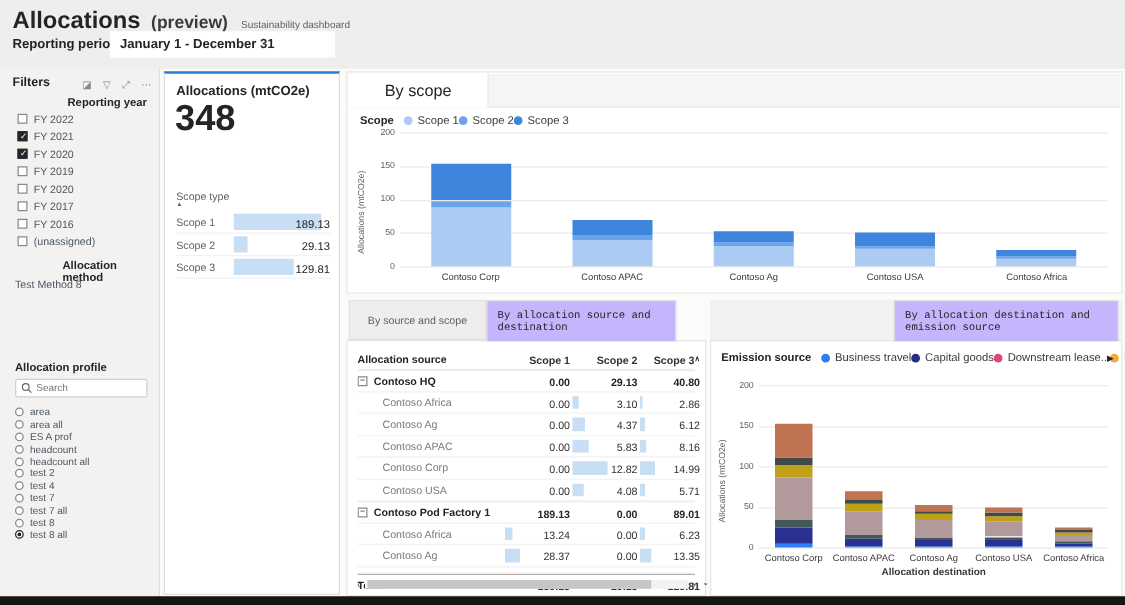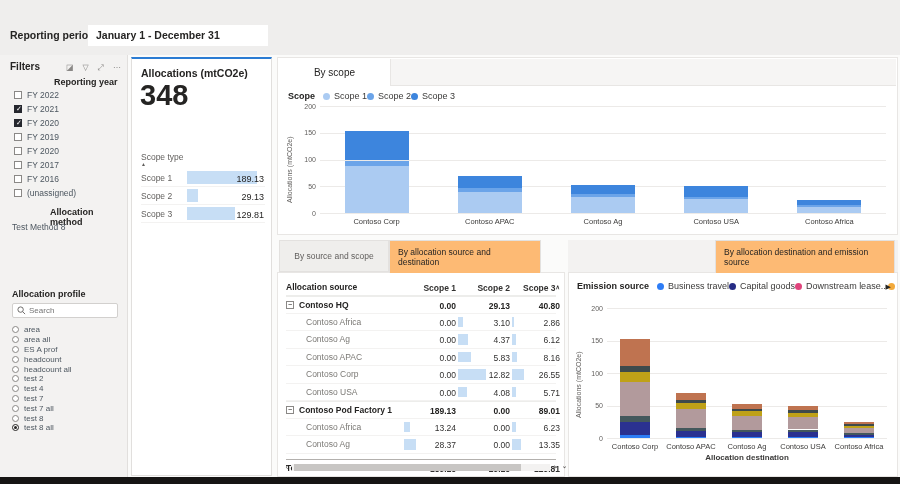--- a/index.html
+++ b/index.html
@@ -52,40 +52,40 @@
   .kpi-row-label { position:absolute; left:0; top:4px; font-size:8.5px; color:#605e5c; }
   .kpi-row-cell { position:absolute; left:46px; right:0; top:2px; bottom:2px; }
   .kpi-bar { position:absolute; left:0; top:0; bottom:0; background:#c7def5; }
   .kpi-num { position:absolute; right:1px; top:3px; font-size:9px; color:#252423; }
 
   
   .panel { position:absolute; background:#fff; border:1px solid #e8e6e4; }
 
   
   .tabstrip-top { position:absolute; left:1px; top:1px; right:1px; height:27px; background:#f6f5f4; border-bottom:1px solid #e8e6e4; }
-  .tab { font-size:10px; color:#605e5c; display:flex; align-items:center; justify-content:center; cursor:pointer; }
+  .tab { font-size:13px; color:#605e5c; display:flex; align-items:center; justify-content:center; cursor:pointer; }
   .tab.active { background:#fff; color:#252423; }
   .tab-byscope { position:absolute; left:0; top:0; width:112px; height:27px; border-right:1px solid #e8e6e4; }
   .legend { position:absolute; display:flex; align-items:center; font-size:9px; color:#3b3a39; white-space:nowrap; }
   .legend b { font-size:9px; color:#252423; margin-right:8px; }
   .legend .dot { width:7px; height:7px; border-radius:50%; display:inline-block; margin:0 4px 0 10px; }
   .legend .dot:first-of-type { margin-left:0; }
   .legend-item { display:flex; align-items:center; cursor:pointer; }
   .axis-title-y { position:absolute; font-size:7px; color:#605e5c; transform:rotate(-90deg); transform-origin:left top; white-space:nowrap; }
   .gridline { position:absolute; height:1px; background:#eceae8; }
   .ytick { position:absolute; font-size:7px; color:#605e5c; text-align:right; width:20px; }
   .bar-seg { position:absolute; cursor:pointer; }
   .xlab { position:absolute; font-size:7.5px; color:#3b3a39; text-align:center; }
   .axis-title-x { position:absolute; font-size:8px; font-weight:bold; color:#3b3a39; text-align:center; }
 
   
   .tabgroup { position:absolute; height:32px; }
   .tabgroup .tab { position:absolute; top:0; height:32px; padding:0 8px; font-size:8.5px; }
   .tabgroup .tab.inactive { background:#efeeec; border:1px solid #e3e1df; }
-  .tabgroup .tab.active { height:33px; background:#fdba74; border:1px solid #e3e1df; border-bottom:none; z-index:3; }
+  .tabgroup .tab.active { height:33px; background:#c4b5fd; border:1px solid #e3e1df; border-bottom:none; z-index:3;font-family:Liberation Mono, monospace; }
 
   
   .tbl { position:absolute; left:8px; right:8px; top:6px; }
   .tbl-header { display:flex; height:17px; align-items:center; font-size:8.5px; font-weight:bold; color:#252423; border-bottom:1px solid #ededeb; }
   .tbl-row { display:flex; height:17.5px; align-items:center; font-size:8.5px; border-bottom:1px solid #f3f2f1; cursor:pointer; }
   .tbl-row.bold { font-weight:bold; border-top:1px solid #ededeb; }
   .tbl-label { flex:0 0 118px; display:flex; align-items:center; overflow:hidden; white-space:nowrap; }
   .tbl-label.lvl1 { padding-left:20px; color:#7b7975; }
   .collapse-box { width:8px; height:8px; border:1px solid #8a8886; font-size:7px; line-height:6px; text-align:center; color:#605e5c; margin-right:5px; flex:0 0 auto; cursor:pointer; }
   .cellnum { position:relative; height:100%; }
@@ -103,20 +103,25 @@
 
   .legend-more { position:absolute; font-size:7px; color:#252423; cursor:pointer; }
   .bottom-bar { position:absolute; left:0; top:477px; width:900px; height:7px; background:#161514; }
 
   svg.icon { display:block; }
 </style>
 </head>
 <body>
 
 <div class="header">
+  <div class="title-row">
+    <span class="page-title">Allocations</span>
+    <span class="page-title-suffix">(preview)</span>
+    <span class="page-subtitle">Sustainability dashboard</span>
+  </div>
   <div class="period-label">Reporting period:</div>
   <div class="period-box">
     <span class="period-value">January 1 - December 31</span>
   </div>
 </div>
 
 <div class="filters">
   <div class="filters-title">Filters</div>
   <div class="filters-icons">
     <span>◪</span>
@@ -385,21 +390,21 @@
     <span class="tbl-label lvl1">Contoso Corp</span>
     <span class="cellnum c1">
           <span class="num">0.00</span>
         </span>
         <span class="cellnum c2">
           <span class="dbar" style="width:28.2px"></span>
           <span class="num">12.82</span>
         </span>
         <span class="cellnum c3">
           <span class="dbar" style="width:11.7px"></span>
-          <span class="num">26.55</span>
+          <span class="num">14.99</span>
         </span>
   </div>
       <div class="tbl-row ">
     <span class="tbl-label lvl1">Contoso USA</span>
     <span class="cellnum c1">
           <span class="num">0.00</span>
         </span>
         <span class="cellnum c2">
           <span class="dbar" style="width:9.0px"></span>
           <span class="num">4.08</span>

